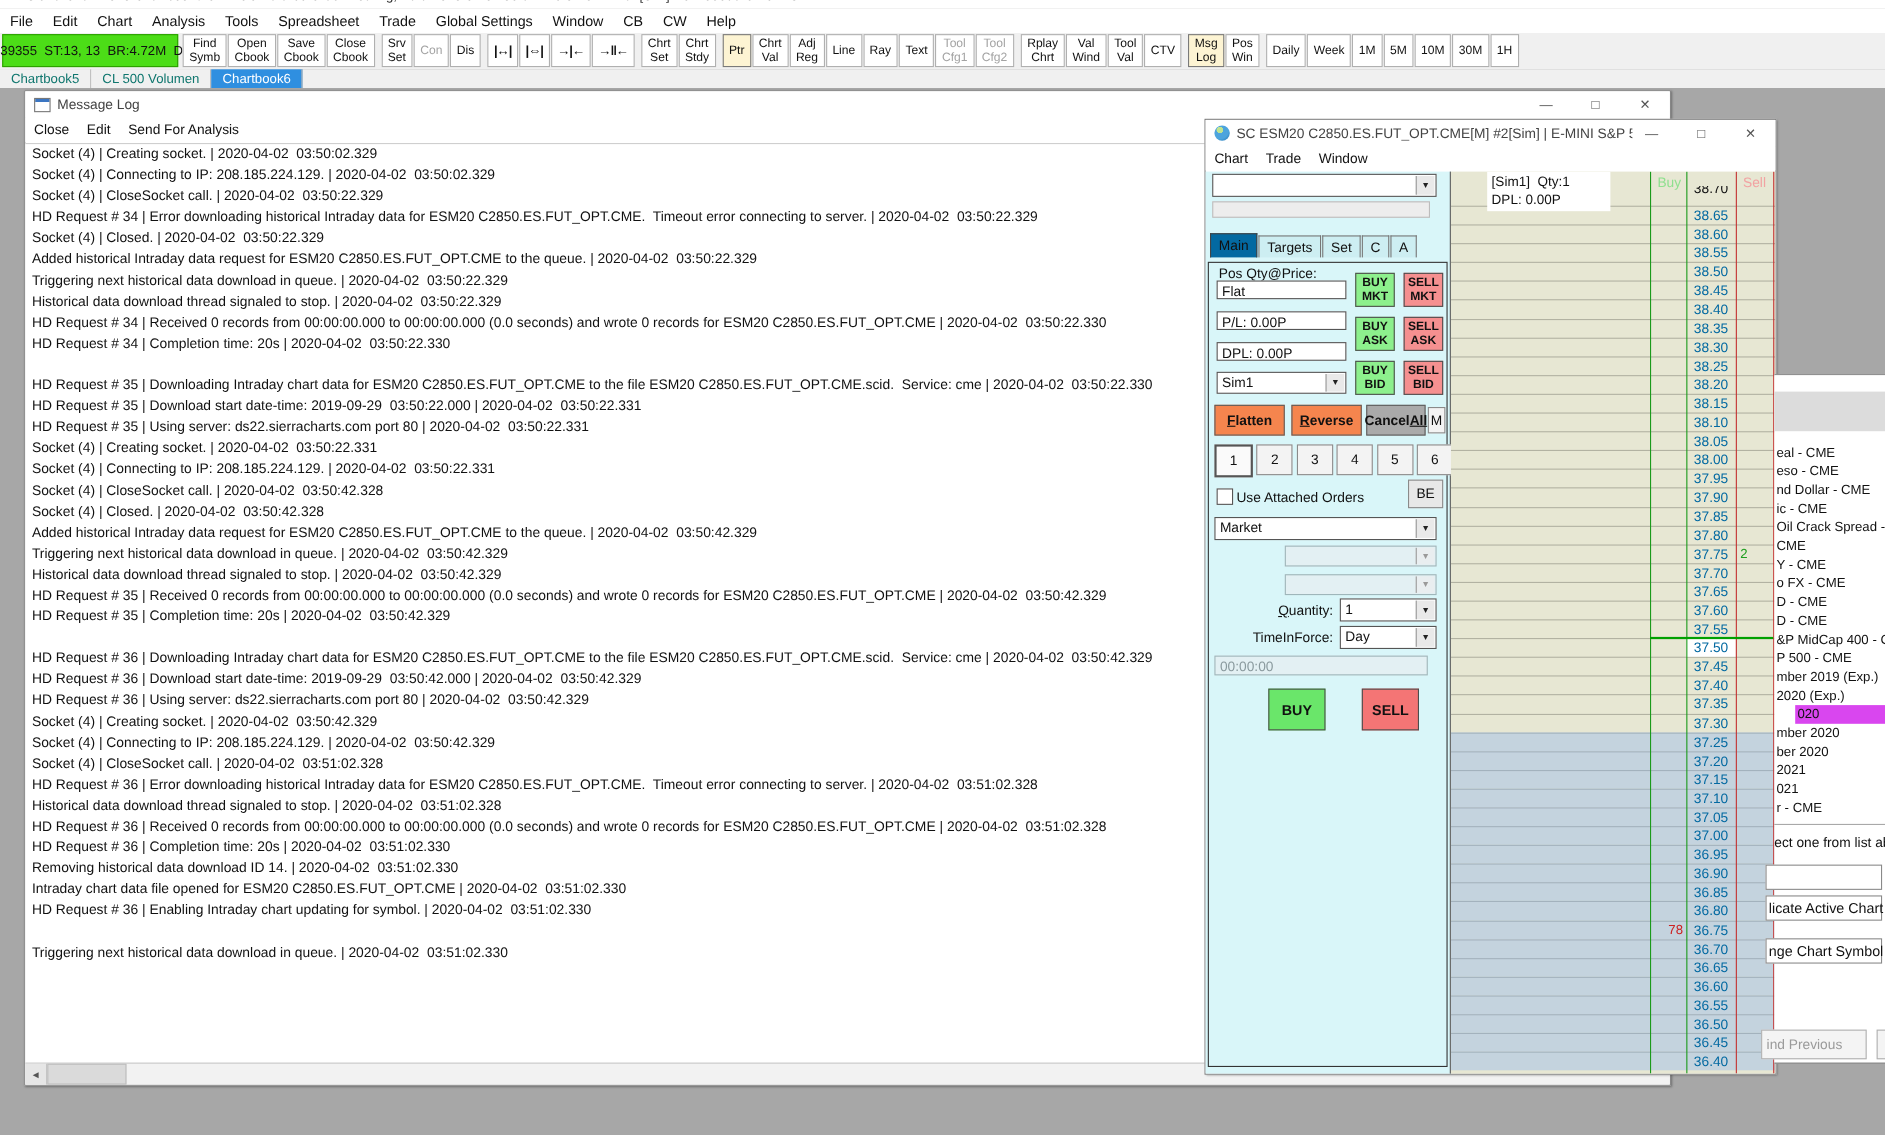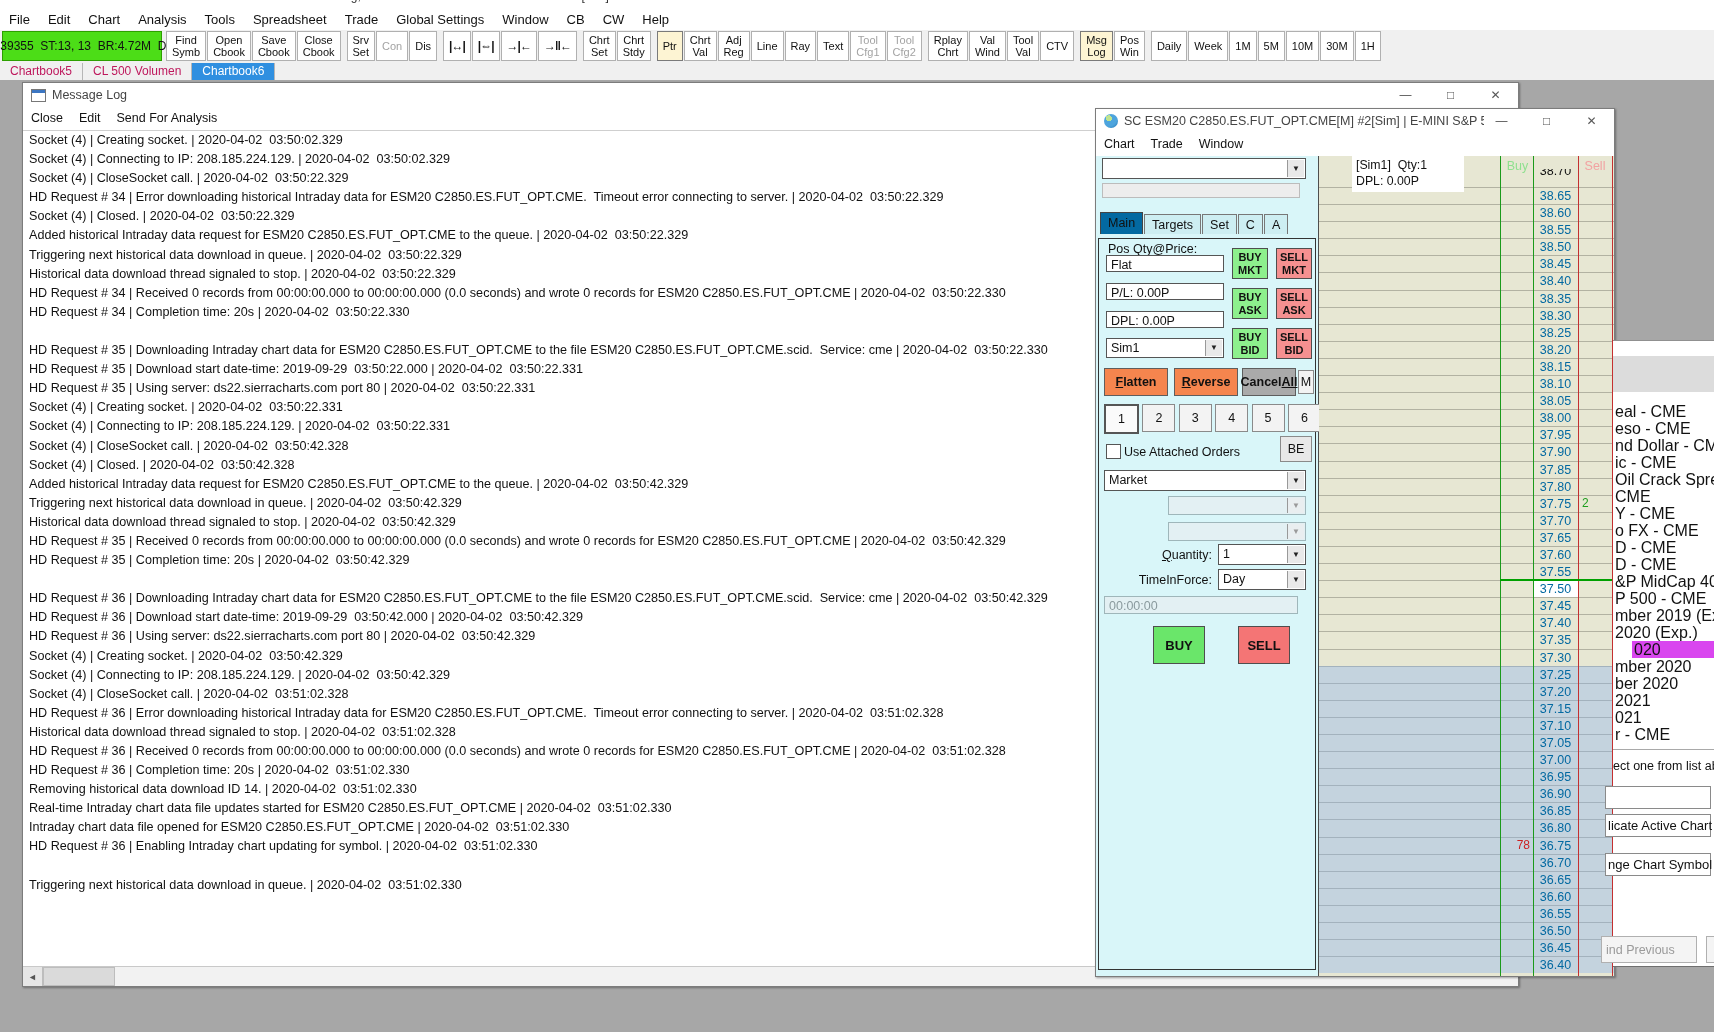--- a/index.html
+++ b/index.html
@@ -12,21 +12,21 @@
   #menubar{left:0;top:8px;width:1714px;height:22px;background:#fff;display:flex;align-items:center;font-size:13px;}
   .menu-item{padding:0 9px;}
   #toolbar{left:0;top:30px;width:1714px;height:33px;background:#f0f0f0;display:flex;align-items:stretch;padding:1px 0 2px 2px;box-sizing:border-box;}
   #status-box{width:158px;margin-right:4px;background:#4cdd17;border:1px solid #2da000;font-size:12px;display:flex;align-items:center;justify-content:center;white-space:pre;}
   .tb{background:#fff;border:1px solid #b0b0b0;margin-right:1px;font-size:11px;line-height:12px;display:flex;align-items:center;justify-content:center;text-align:center;padding:1px 5px;white-space:pre;}
   .tb.disabled{color:#a3a3a3;}
   .tb.pressed{background:#fdf4d3;border-color:#7a7a7a;}
   .tb.icon{font-size:12px;font-weight:bold;letter-spacing:-1px;}
   .tb.gapL{margin-left:5px;}
   #tabbar{left:0;top:63px;width:1714px;height:17px;background:#f0f0f0;display:flex;}
-  .cbtab{font-size:12px;line-height:16px;padding:0 10px;border-right:1px solid #b6b6b6;background:#f0f0f0;color:#be185d;}
+  .cbtab{font-size:12px;line-height:16px;padding:0 10px;border-right:1px solid #b6b6b6;background:#f0f0f0;color:#0f766e;}
   .cbtab.active{background:#2f8fe0;color:#fff;}
   
   .win{background:#fff;border:1px solid #7c7c7c;box-shadow:1px 1px 2px rgba(0,0,0,.35);}
   .titlebar{position:relative;height:24px;display:flex;align-items:center;background:#fff;font-size:12.5px;color:#444;}
   .win-btns{position:absolute;top:0;right:0;display:flex;height:24px;}
   .win-btn{width:45px;display:flex;align-items:center;justify-content:center;color:#555;font-size:12px;}
   .wmenu{display:flex;align-items:center;height:22px;font-size:12.5px;background:#fff;}
   .wmenu span{padding:0 8px;}
   
   #msglog{left:22px;top:82px;width:1495px;height:903px;}
@@ -74,21 +74,21 @@
   #dom-sell-h{left:261px;width:30px;text-align:center;color:#f2a2a2;}
   #dom-topclip{position:absolute;left:214px;top:13px;width:45px;height:18px;overflow:hidden;}
   #dom-topclip span{display:block;margin-top:-5px;text-align:center;font-size:12.5px;}
   #sim-overlay{position:absolute;left:33px;top:0px;width:112px;height:36px;background:#fff;font-size:12.3px;line-height:16px;padding:1px 4px;box-sizing:border-box;white-space:pre;}
   #last-line{position:absolute;left:181px;width:112px;height:2px;background:#00a000;}
   .dom-row .hl{background:#fff;}
   
   #symwin{left:1613px;top:340px;width:101px;height:625px;background:#fff;border-top:1px solid #909090;border-bottom:1px solid #6f6f6f;}
   #sym-band{position:absolute;left:0;top:15px;width:101px;height:36px;background:#dcdcdc;}
   #sym-list{position:absolute;left:0;top:62px;width:101px;}
-  .sym-item{font-size:16px;line-height:17px;white-space:nowrap;padding-left:2px;}
+  .sym-item{font-size:12px;line-height:17px;white-space:nowrap;padding-left:2px;}
   .sym-item.selected{background:#d946ef;margin-left:19px;}
   #sym-sep{position:absolute;left:0;top:408px;width:101px;border-top:1px solid #a9a9a9;}
   #sym-hint{position:absolute;left:0;top:418px;font-size:12.5px;white-space:nowrap;}
   .sym-ctl{position:absolute;left:-8px;width:106px;height:23px;background:#fff;border:1px solid #8a8a8a;font-size:13px;
       display:flex;align-items:center;white-space:nowrap;box-sizing:border-box;padding-left:2px;}
   #find-prev{position:absolute;left:-12px;top:595px;width:96px;height:27px;border:1px solid #b0b0b0;color:#9a9a9a;
       font-size:12.5px;display:flex;align-items:center;padding-left:4px;background:#f4f4f4;box-sizing:border-box;white-space:nowrap;}
   #btn-sliver{position:absolute;right:-2px;top:595px;width:10px;height:27px;border:1px solid #b0b0b0;background:#f4f4f4;box-sizing:border-box;}
   .chk{width:13px;height:13px;border:1px solid #555;background:#fff;display:inline-block;}
   u{text-decoration:underline;}
@@ -221,21 +221,20 @@
         <div class="log-line">HD Request # 36 | Download start date-time: 2019-09-29  03:50:42.000 | 2020-04-02  03:50:42.329</div>
         <div class="log-line">HD Request # 36 | Using server: ds22.sierracharts.com port 80 | 2020-04-02  03:50:42.329</div>
         <div class="log-line">Socket (4) | Creating socket. | 2020-04-02  03:50:42.329</div>
         <div class="log-line">Socket (4) | Connecting to IP: 208.185.224.129. | 2020-04-02  03:50:42.329</div>
         <div class="log-line">Socket (4) | CloseSocket call. | 2020-04-02  03:51:02.328</div>
         <div class="log-line">HD Request # 36 | Error downloading historical Intraday data for ESM20 C2850.ES.FUT_OPT.CME.  Timeout error connecting to server. | 2020-04-02  03:51:02.328</div>
         <div class="log-line">Historical data download thread signaled to stop. | 2020-04-02  03:51:02.328</div>
         <div class="log-line">HD Request # 36 | Received 0 records from 00:00:00.000 to 00:00:00.000 (0.0 seconds) and wrote 0 records for ESM20 C2850.ES.FUT_OPT.CME | 2020-04-02  03:51:02.328</div>
         <div class="log-line">HD Request # 36 | Completion time: 20s | 2020-04-02  03:51:02.330</div>
         <div class="log-line">Removing historical data download ID 14. | 2020-04-02  03:51:02.330</div>
-        <div class="log-line">Real-time Intraday chart data file updates started for ESM20 C2850.ES.FUT_OPT.CME | 2020-04-02  03:51:02.330</div>
         <div class="log-line">Intraday chart data file opened for ESM20 C2850.ES.FUT_OPT.CME | 2020-04-02  03:51:02.330</div>
         <div class="log-line">HD Request # 36 | Enabling Intraday chart updating for symbol. | 2020-04-02  03:51:02.330</div>
         <div class="log-line">&nbsp;</div>
         <div class="log-line">Triggering next historical data download in queue. | 2020-04-02  03:51:02.330</div>
       </div>
     <div id="log-scroll">
       <div id="scroll-left">◄</div>
       <div id="scroll-thumb"></div>
     </div>
   </div>

